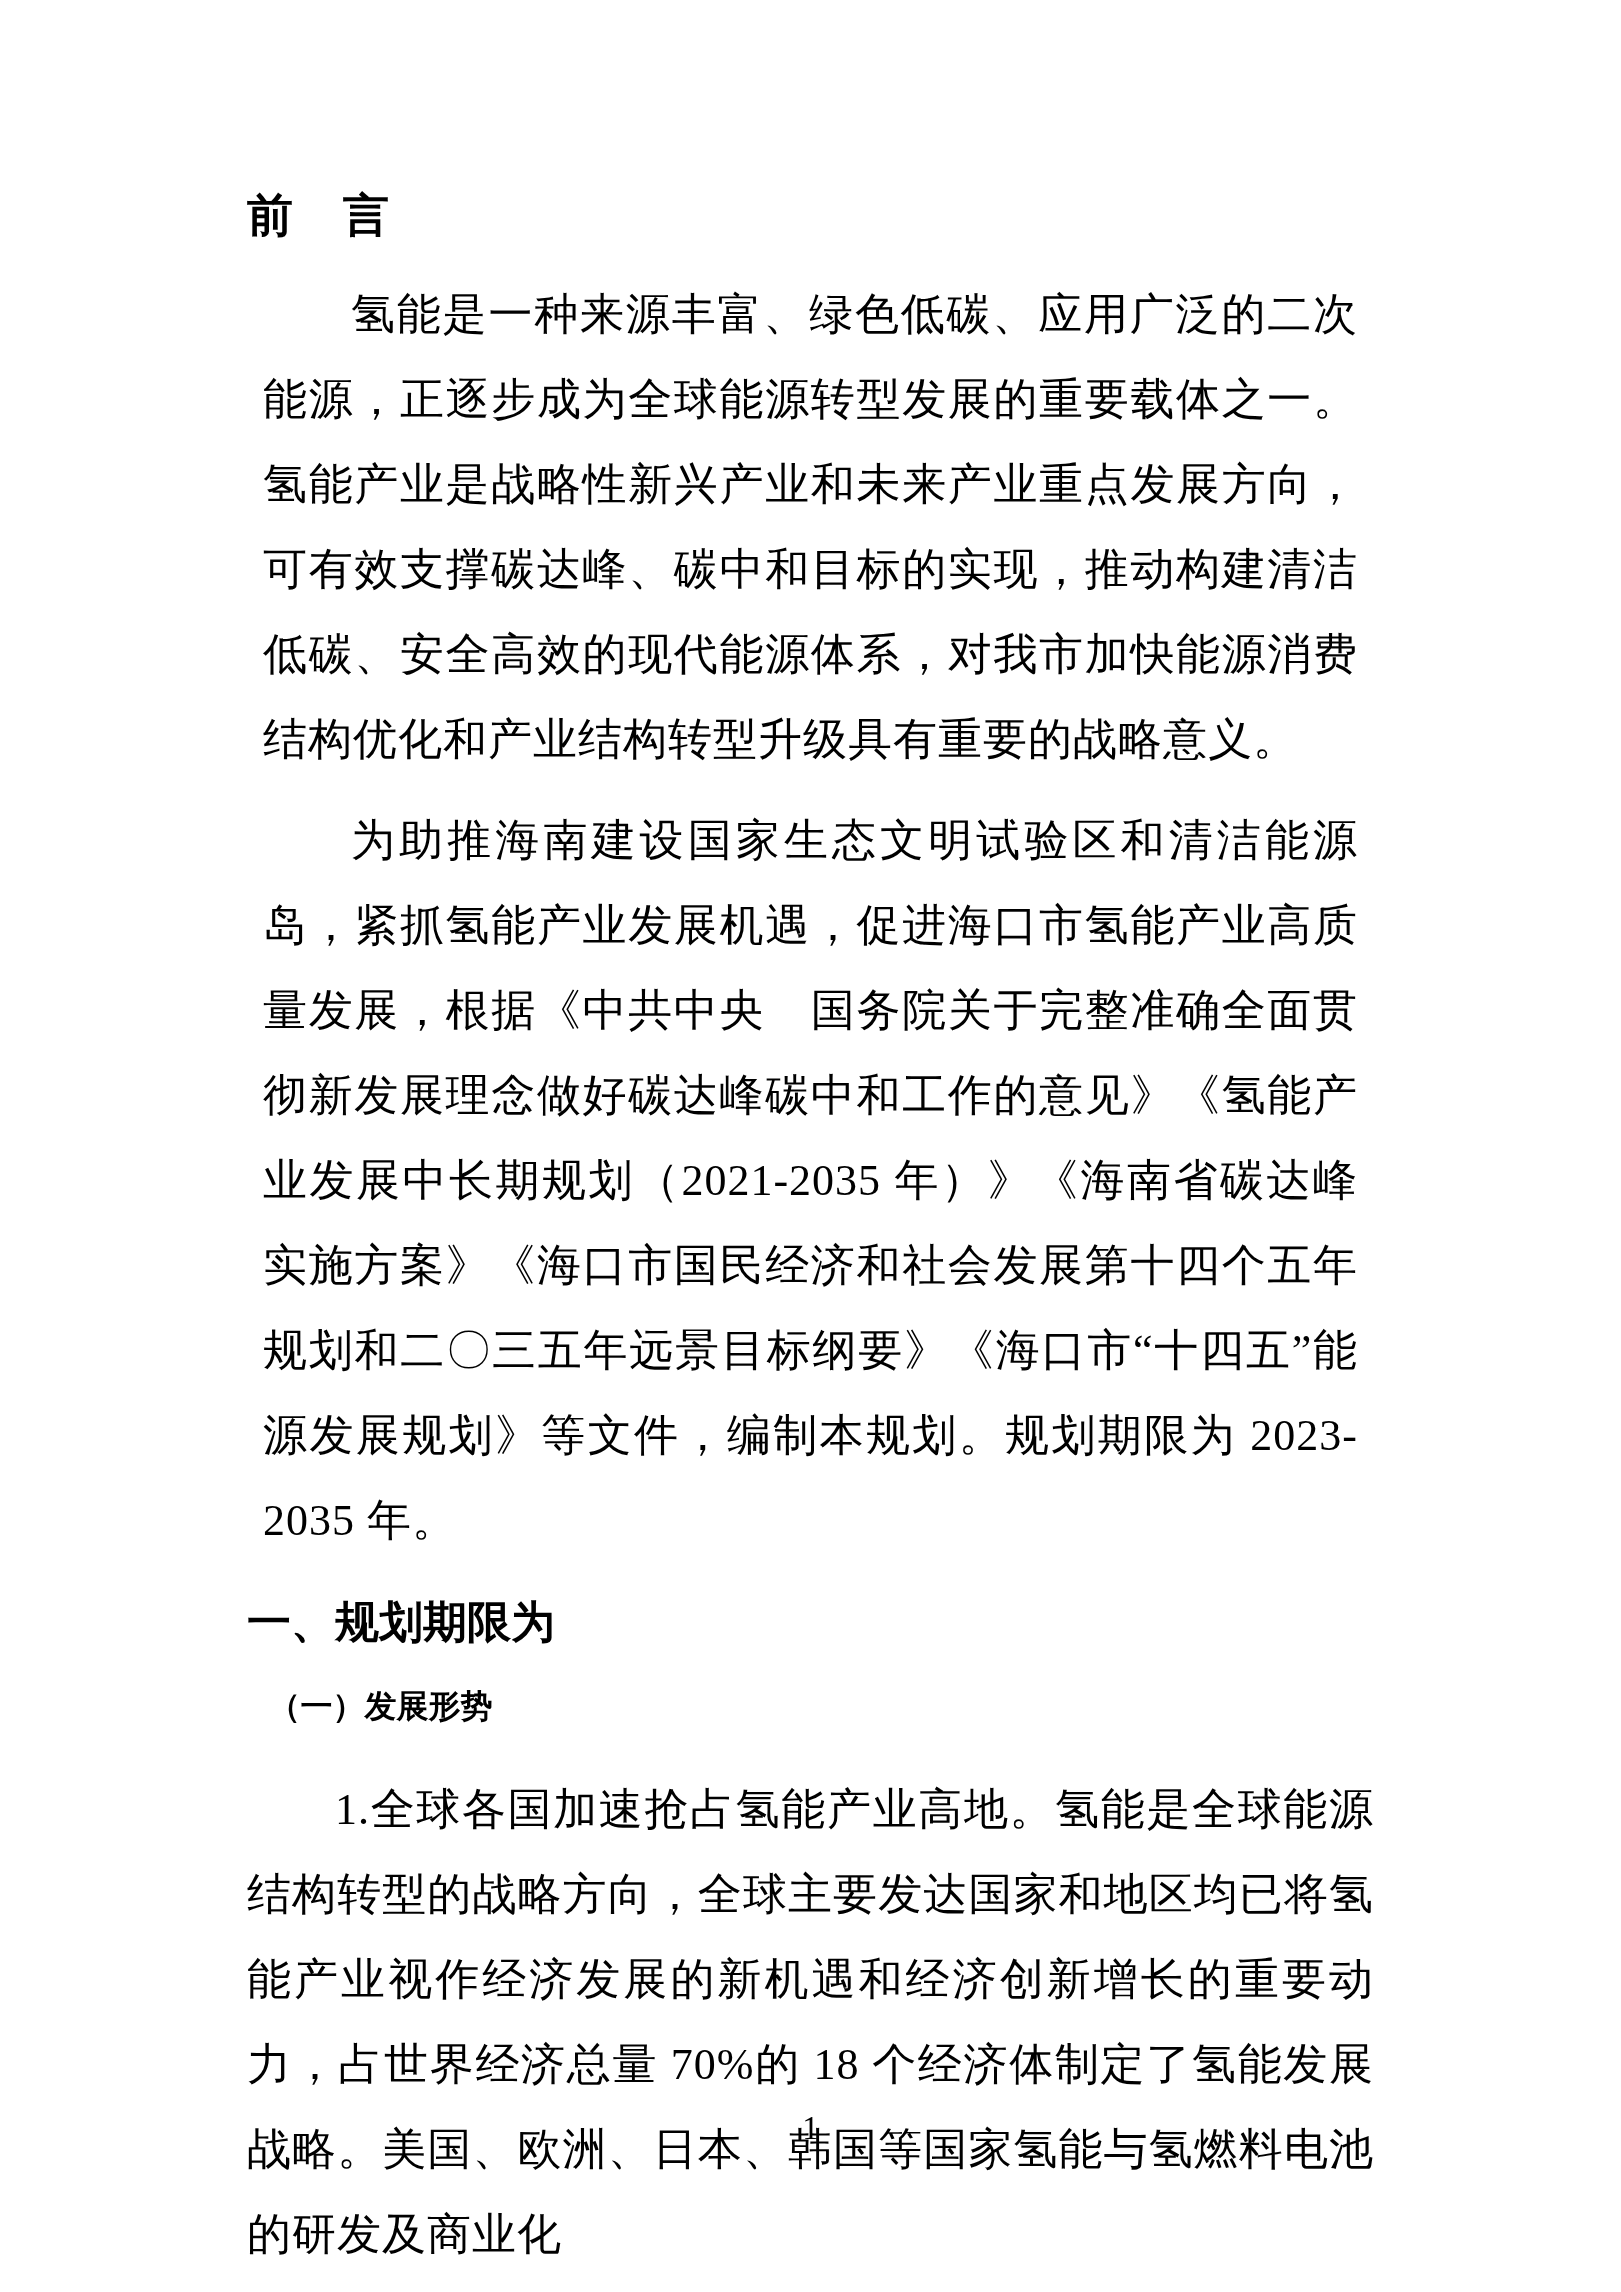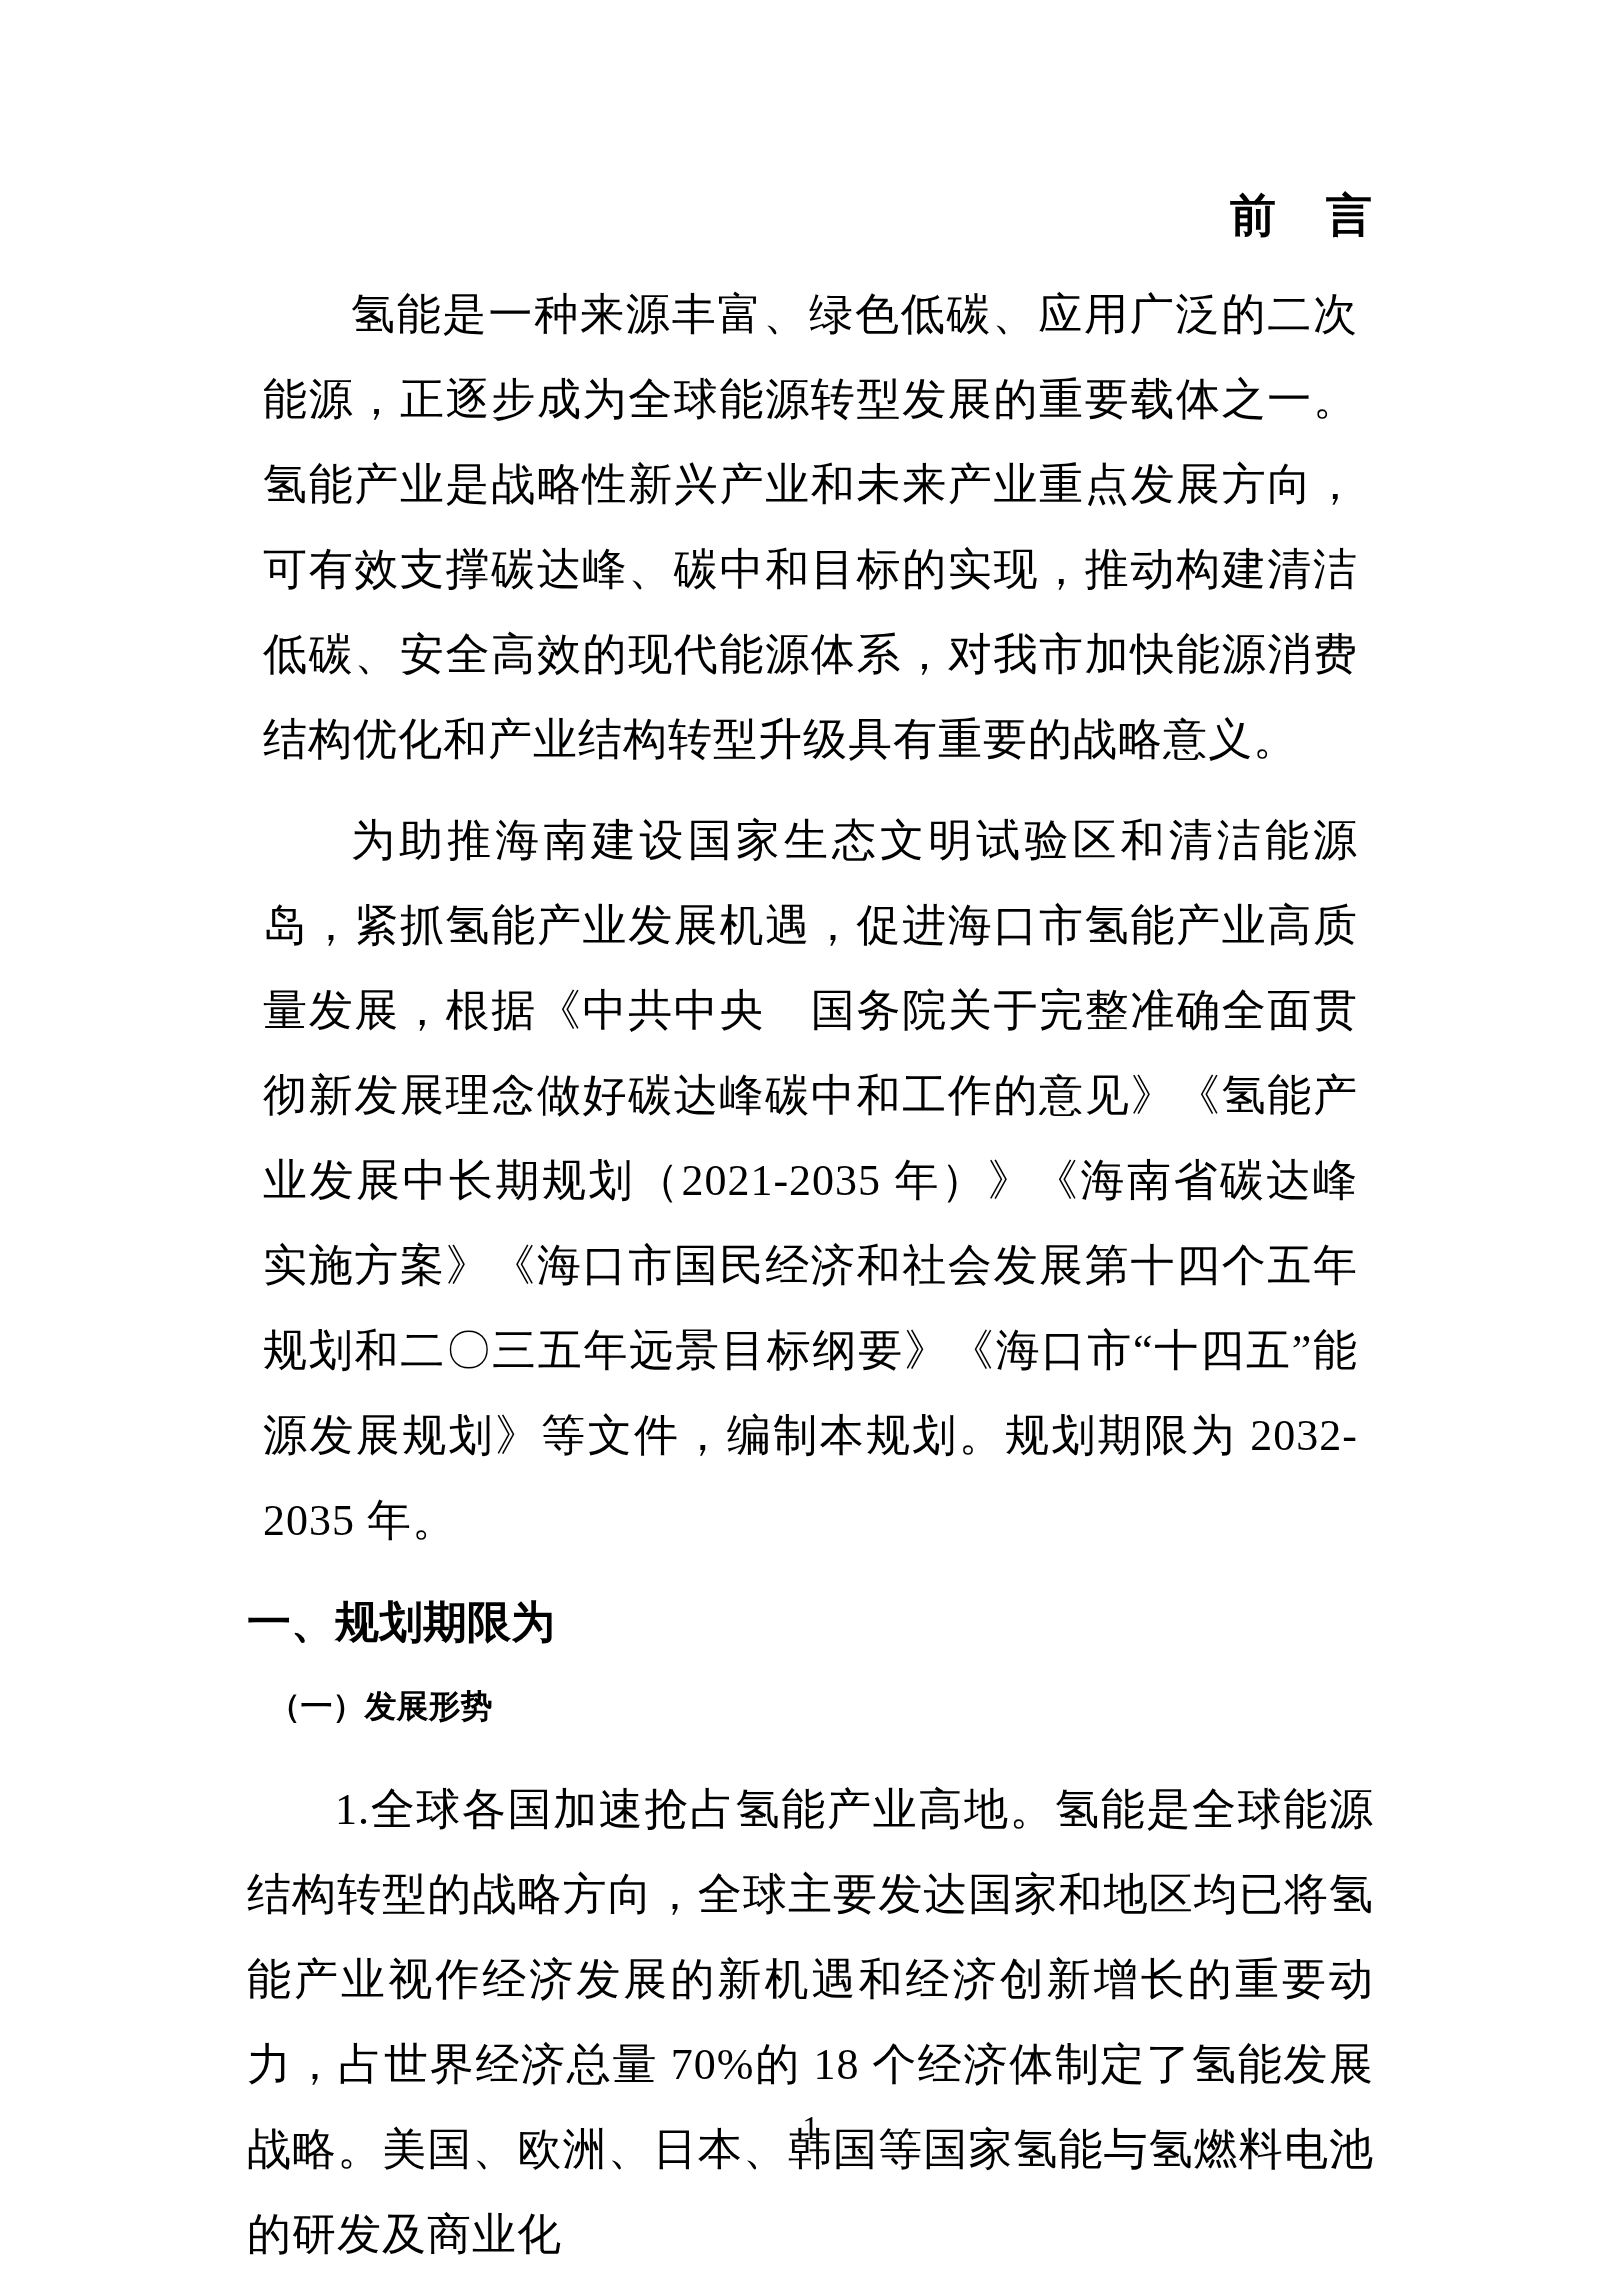--- a/index.html
+++ b/index.html
@@ -13,21 +13,21 @@
     height: 2293px;
     margin: 0 auto;
     background: #ffffff;
     color: #000000;
     box-sizing: border-box;
     padding: 186px 247px 0 247px;
     font-family: "Liberation Serif", "DejaVu Serif", serif;
     overflow: hidden;
   }
   .doc-title {
-    text-align: right;
+    text-align: left;
     font-family: "Liberation Sans", "DejaVu Sans", sans-serif;
     font-weight: 700;
     font-size: 46px;
     line-height: 59px;
     height: 59px;
     margin: 0 0 26.5px 0;
     letter-spacing: 2px;
   }
   .body-para {
     font-size: 44px;
@@ -75,21 +75,21 @@
 </style>
 </head>
 <body>
 
 <div class="page">
 
   <h1 class="doc-title">前　言</h1>
 
   <p class="body-para">氢能是一种来源丰富、绿色低碳、应用广泛的二次能源，正逐步成为全球能源转型发展的重要载体之一。氢能产业是战略性新兴产业和未来产业重点发展方向，可有效支撑碳达峰、碳中和目标的实现，推动构建清洁低碳、安全高效的现代能源体系，对我市加快能源消费结构优化和产业结构转型升级具有重要的战略意义。</p>
 
-  <p class="body-para">为助推海南建设国家生态文明试验区和清洁能源岛，紧抓氢能产业发展机遇，促进海口市氢能产业高质量发展，根据《中共中央　国务院关于完整准确全面贯彻新发展理念做好碳达峰碳中和工作的意见》《氢能产业发展中长期规划（2021-2035 年）》《海南省碳达峰实施方案》《海口市国民经济和社会发展第十四个五年规划和二〇三五年远景目标纲要》《海口市“十四五”能源发展规划》等文件，编制本规划。规划期限为 2032-2035 年。</p>
+  <p class="body-para">为助推海南建设国家生态文明试验区和清洁能源岛，紧抓氢能产业发展机遇，促进海口市氢能产业高质量发展，根据《中共中央　国务院关于完整准确全面贯彻新发展理念做好碳达峰碳中和工作的意见》《氢能产业发展中长期规划（2021-2035 年）》《海南省碳达峰实施方案》《海口市国民经济和社会发展第十四个五年规划和二〇三五年远景目标纲要》《海口市“十四五”能源发展规划》等文件，编制本规划。规划期限为 2023-2035 年。</p>
 
   <h2 class="section-heading">一、规划期限为</h2>
 
   <h3 class="subsection-heading">（一）发展形势</h3>
 
   <p class="numbered-para">
     <span class="lead">1.全球各国加速抢占氢能产业高地。</span><span>氢能是全球能源结构转型的战略方向，全球主要发达国家和地区均已将氢能产业视作经济发展的新机遇和经济创新增长的重要动力，占世界经济总量 70%的 18 个经济体制定了氢能发展战略。美国、欧洲、日本、韩国等国家氢能与氢燃料电池的研发及商业化</span>
   </p>
 
   <div class="page-footer">

